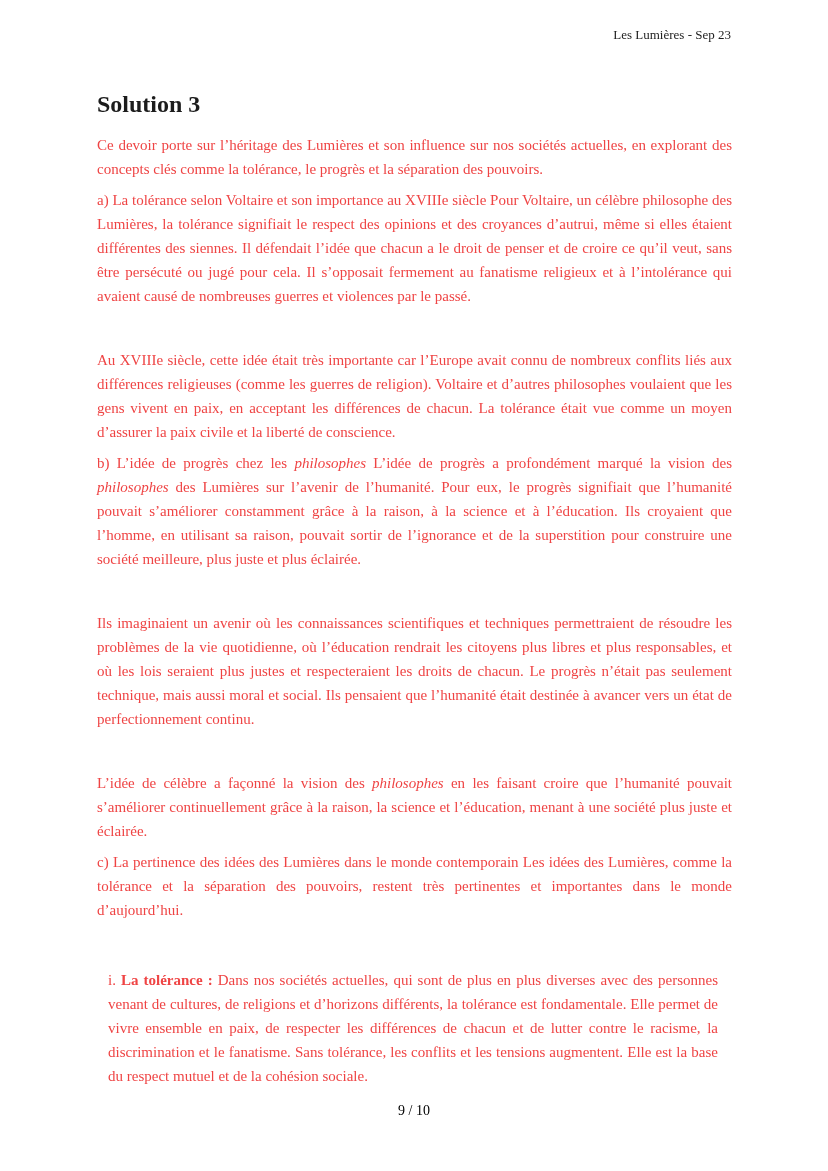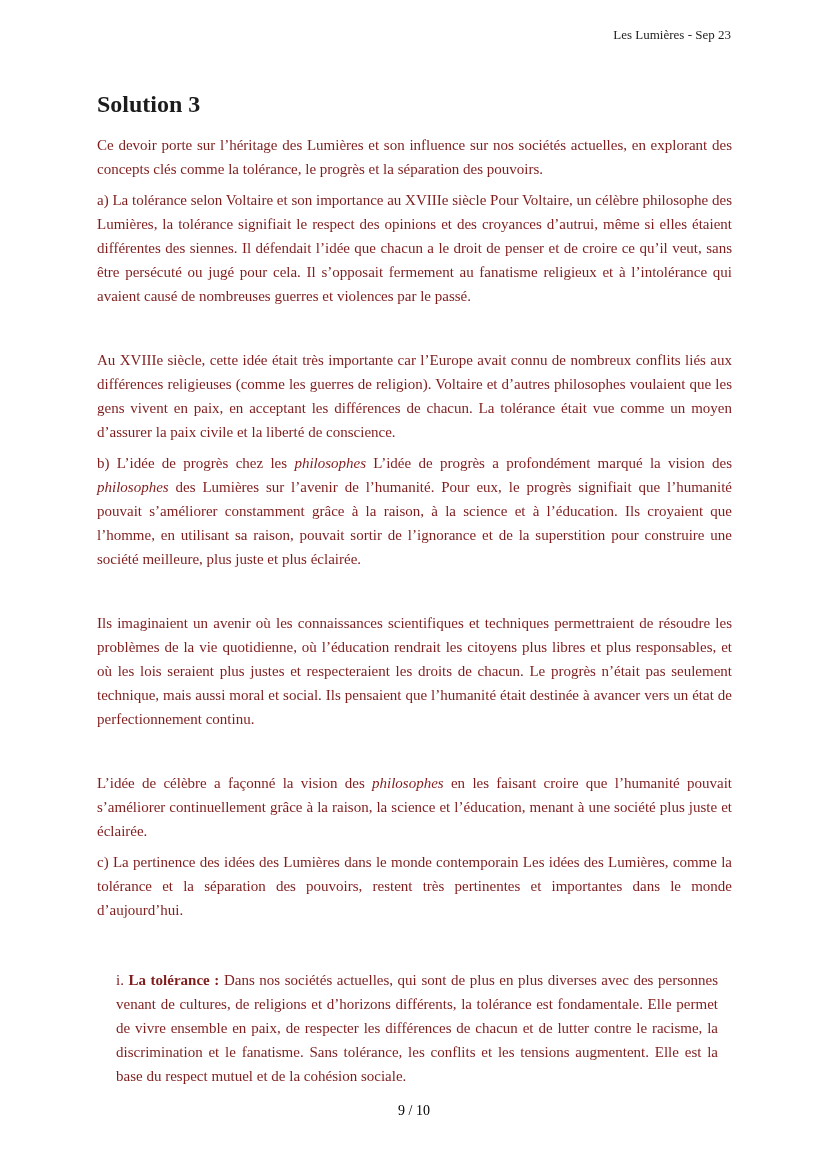--- a/index.html
+++ b/index.html
@@ -37,34 +37,34 @@
     font-weight: bold;
     line-height: 22px;
     margin: 0 0 18px 0;
     color: #1c1c1c;
   }
   .para {
     font-size: 15px;
     line-height: 24px;
     text-align: justify;
     margin: 0 0 7px 0;
-    color: #7f1d1d;
+    color: #ef4444;
   }
   .para em {
     font-style: italic;
   }
   .para strong {
     font-weight: bold;
   }
   .spaced {
     margin-top: 40px;
   }
   .item-block {
     margin-top: 46px;
-    margin-left: 19px;
+    margin-left: 11px;
     margin-right: 14px;
   }
   .page-footer {
     position: absolute;
     bottom: 52px;
     left: 0;
     width: 100%;
     text-align: center;
     font-size: 14px;
     color: #000000;

